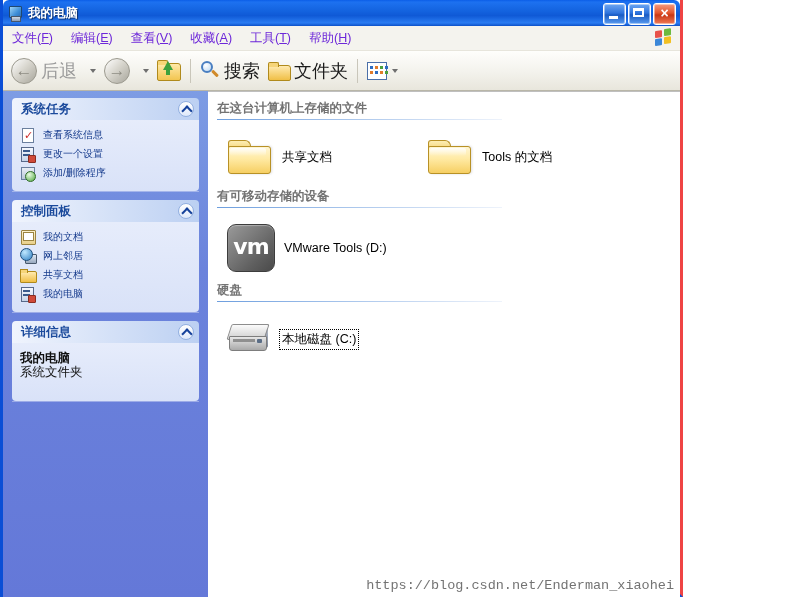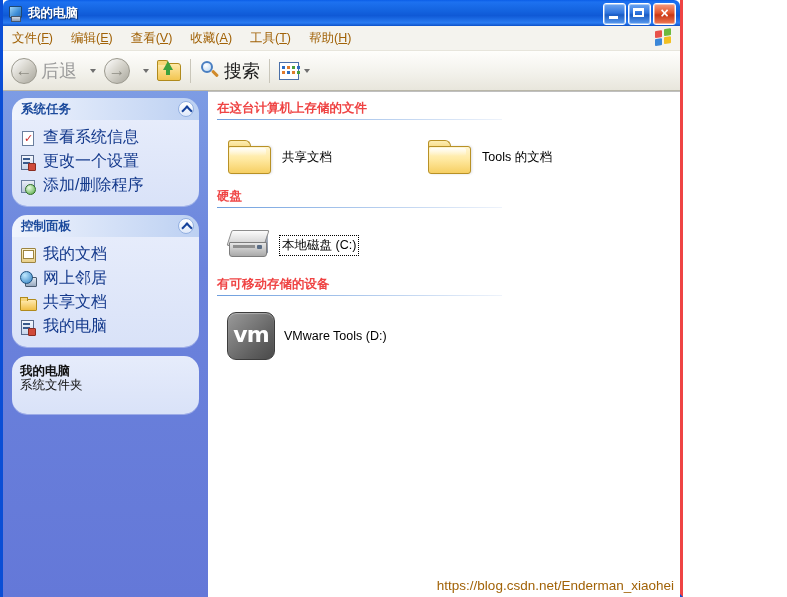--- a/index.html
+++ b/index.html
@@ -64,21 +64,21 @@
   .tbtn.max .g{position:absolute;left:4px;top:4px;width:11px;height:9px;border:2px solid #fff;border-top-width:3px;box-sizing:border-box;}
   .tbtn.close .g{position:absolute;left:0;top:0;right:0;bottom:0;color:#fff;font-weight:bold;font-size:14px;line-height:19px;text-align:center;font-family:"Liberation Sans",sans-serif;}
   
   #menubar{
     height:24px;background:#f4f3ee;
     display:flex;align-items:center;
     border-bottom:1px solid #e7e5dc;
     position:relative;
   }
   .menu-item{
-    padding:4px 9px;font-size:12.5px;color:#a16207;cursor:default;
+    padding:4px 9px;font-size:12.5px;color:#6d28d9;cursor:default;
   }
   .menu-item u{text-decoration:underline;}
   #flagicon{position:absolute;right:7px;top:3px;width:18px;height:17px;}
   .flag{position:relative;width:18px;height:17px;transform:skewY(-7deg);}
   .flag i{position:absolute;width:7px;height:7px;display:block;border-radius:1px;}
   .flag .f1{left:0;top:1px;background:#e8524a;}
   .flag .f2{left:9px;top:0px;background:#6cba3f;}
   .flag .f3{left:0;top:9px;background:#3b87d8;}
   .flag .f4{left:9px;top:8px;background:#f2c022;}
   
@@ -119,21 +119,21 @@
   
   #sidebar{
     width:205px;flex:0 0 205px;
     background:linear-gradient(to bottom,#7d9ce4 0%,#6b83dc 35%,#6478d8 100%);
     padding:7px 0 0 0;
     box-sizing:border-box;
     overflow:hidden;
   }
   .panel{
     width:187px;margin:0 auto 9px auto;
-    border-radius:15px;overflow:hidden;
+    border-radius:0;overflow:hidden;
     box-shadow:0 1px 0 rgba(255,255,255,.35);
   }
   .panel-head{
     height:22px;display:flex;align-items:center;
     background:linear-gradient(to right,#f0f4fd 0%,#d3e0f7 55%,#bcd0f2 100%);
     padding-left:9px;position:relative;
     border-top-left-radius:4px;border-top-right-radius:4px;
   }
   .panel-head .ph-title{font-size:12.5px;font-weight:bold;color:#1b4a9c;}
   .chev{
@@ -145,21 +145,21 @@
     content:"";position:absolute;left:4px;top:5px;
     width:6px;height:6px;border-left:2px solid #15429b;border-top:2px solid #15429b;
     transform:rotate(45deg);
   }
   .panel-body{
     background:linear-gradient(to bottom,#e6ecfb 0%,#d9e2f8 100%);
     padding:6px 4px 7px 8px;
     border-bottom-left-radius:4px;border-bottom-right-radius:4px;
   }
   .task{display:flex;align-items:center;margin:1px 0 3px 0;cursor:default;}
-  .task .tlabel{font-size:16px;color:#153a8c;margin-left:7px;}
+  .task .tlabel{font-size:10px;color:#153a8c;margin-left:7px;}
   .ico16{width:16px;height:16px;position:relative;flex:0 0 16px;}
   
   .i-doccheck .pg{position:absolute;left:2px;top:1px;width:10px;height:13px;background:#fff;border:1px solid #6b7f9e;}
   .i-doccheck .chk{position:absolute;left:4px;top:3px;color:#cc2a2a;font-size:11px;line-height:11px;font-weight:bold;}
   .i-addrm .pg{position:absolute;left:1px;top:2px;width:12px;height:11px;background:linear-gradient(to bottom,#e9eef6,#b9c6da);border:1px solid #6b7f9e;}
   .i-addrm .cd{position:absolute;left:5px;top:6px;width:9px;height:9px;border-radius:50%;background:radial-gradient(circle at 35% 30%,#eafbe4,#4fa83f);border:1px solid #2f6b26;}
   .i-net .globe{position:absolute;left:0px;top:0px;width:11px;height:11px;border-radius:50%;background:radial-gradient(circle at 35% 30%,#bfe8ff,#2f7fc2);border:1px solid #1d4f7d;}
   .i-net .mon{position:absolute;left:5px;top:6px;width:10px;height:8px;background:linear-gradient(to bottom,#dfe8f3,#98a9bf);border:1px solid #4a5a6e;border-radius:1px;}
   .i-mydocs .pg{position:absolute;left:1px;top:1px;width:13px;height:13px;background:linear-gradient(to bottom,#fdf3cf,#e8cf8a);border:1px solid #9c8441;border-radius:1px;}
   .i-mydocs .sheet{position:absolute;left:3px;top:3px;width:9px;height:7px;background:#fff;border:1px solid #9c8441;}
@@ -171,21 +171,21 @@
   .i-ctrl .dot{position:absolute;left:8px;top:9px;width:6px;height:6px;background:#d04a3a;border:1px solid #8a2c20;border-radius:1px;}
   .detail-name{font-size:12.5px;font-weight:bold;color:#111;line-height:14px;}
   .detail-sub{font-size:12.5px;color:#111;line-height:14px;}
   
   #content{
     flex:1 1 auto;background:#fff;position:relative;
     border-top:1px solid #bfbfbf;
     padding:8px 0 0 0;overflow:hidden;
   }
   .group{margin:0 0 2px 0;padding-left:9px;}
-  .group-title{font-size:12.5px;font-weight:bold;color:#ef4444;margin-bottom:2px;}
+  .group-title{font-size:12.5px;font-weight:bold;color:#737373;margin-bottom:2px;}
   .group-rule{height:1px;width:285px;background:linear-gradient(to right,#6d9ede,#eef3fb);margin-bottom:10px;}
   .items{display:flex;flex-wrap:wrap;padding-left:10px;}
   .item{display:flex;align-items:center;width:200px;height:54px;cursor:default;}
   .item .label{font-size:12.5px;color:#000;margin-left:9px;font-family:"Liberation Sans","DejaVu Sans",sans-serif;}
   .item .label.focus{outline:1px dotted #000;padding:1px 2px;}
   
   .folder-big{width:46px;height:38px;position:relative;flex:0 0 46px;}
   .fb-shadow{position:absolute;left:3px;top:8px;width:42px;height:28px;background:rgba(0,0,0,.13);border-radius:3px;filter:blur(1px);}
   .fb-back{position:absolute;left:1px;top:2px;width:21px;height:9px;background:linear-gradient(to bottom,#fdeeb4,#f3d274);border:1px solid #b89126;border-bottom:none;border-radius:3px 6px 0 0;}
   .fb-front{position:absolute;left:1px;top:8px;width:41px;height:26px;background:linear-gradient(to bottom,#fff6d3 0%,#ffeaa4 45%,#f6cf63 100%);border:1px solid #b89126;border-radius:2px 3px 3px 3px;}
@@ -198,22 +198,22 @@
   .hdd .led{position:absolute;left:30px;top:18px;width:5px;height:4px;background:#5a6d86;border-radius:1px;}
   .hdd .side{position:absolute;left:36px;top:6px;width:5px;height:20px;background:linear-gradient(to bottom,#b9c1cf,#7b8496);transform:skewY(22deg);border-radius:0 2px 2px 0;}
   
   .vmico{width:46px;height:46px;border-radius:9px;flex:0 0 46px;position:relative;
     background:linear-gradient(135deg,#9a9a9a 0%,#7d7d7d 35%,#5f5f5f 70%,#4a4a4a 100%);
     border:1px solid #3d3d3d;box-shadow:inset 0 1px 1px rgba(255,255,255,.35);}
   .vmico span{position:absolute;left:0;right:0;top:11px;text-align:center;color:#fff;
     font-size:22px;font-weight:bold;font-family:"DejaVu Sans",sans-serif;letter-spacing:-1px;line-height:22px;}
   #watermark{
     position:absolute;right:6px;bottom:6px;
-    color:#a16207;font-size:13.5px;
-    font-family:Liberation Sans, sans-serif;
+    color:#737373;font-size:13.5px;
+    font-family:Liberation Mono, monospace;
     white-space:nowrap;pointer-events:none;
   }
 </style>
 </head>
 <body>
 
 <div id="window">
 
   <div id="titlebar">
     <div class="tb-icon">
@@ -282,20 +282,27 @@
       </div>
     </div>
     <div class="tb-sep"></div>
     <div class="tb-item">
       <div class="mag">
           <div class="lens"></div>
           <div class="hand"></div>
         </div>
       <span class="tb-label">搜索</span>
     </div>
+    <div class="tb-item">
+      <div class="folder-ico-sm">
+          <div class="fi-body"></div>
+          <div class="fi-tab"></div>
+        </div>
+      <span class="tb-label">文件夹</span>
+    </div>
     <div class="tb-sep"></div>
     <div class="tb-item">
       <div class="views-ico">
         <div class="row" style="top:3px">
             <i style="background:#2d6cc0"></i>
             <i style="background:#e07b2a"></i>
             <i style="background:#4aa03c"></i>
             <i style="background:#2d6cc0"></i>
           </div>
         <div class="row" style="top:8px">
@@ -378,20 +385,24 @@
                 <div class="slider"></div>
                 <div class="slider2"></div>
                 <div class="dot"></div>
               </div>
             <div class="tlabel">我的电脑</div>
           </div>
         </div>
       </div>
 
       <div class="panel">
+        <div class="panel-head">
+          <div class="ph-title">详细信息</div>
+          <div class="chev"></div>
+        </div>
         <div class="panel-body" style="padding-top:8px;padding-bottom:22px;">
           <div class="detail-name">我的电脑</div>
           <div class="detail-sub">系统文件夹</div>
         </div>
       </div>
 
     </div>
 
     <div id="content">
 
@@ -409,20 +420,33 @@
             <div class="label">共享文档</div>
           </div>
           <div class="item">
             <div class="folder-big">
               <div class="fb-shadow"></div>
                 <div class="fb-back"></div>
                 <div class="fb-front"></div>
                 <div class="fb-hl"></div>
             </div>
             <div class="label">Tools 的文档</div>
+          </div>
+        </div>
+      </div>
+
+      <div class="group" style="margin-top:4px;">
+        <div class="group-title">有可移动存储的设备</div>
+        <div class="group-rule"></div>
+        <div class="items">
+          <div class="item" style="height:60px;">
+            <div class="vmico">
+              <span>vm</span>
+            </div>
+            <div class="label">VMware Tools (D:)</div>
           </div>
         </div>
       </div>
 
       <div class="group" style="margin-top:4px;">
         <div class="group-title">硬盘</div>
         <div class="group-rule"></div>
         <div class="items">
           <div class="item">
             <div class="hdd">
@@ -430,29 +454,16 @@
                 <div class="top"></div>
                 <div class="front"></div>
                 <div class="slot"></div>
                 <div class="led"></div>
             </div>
             <div class="label focus">本地磁盘 (C:)</div>
           </div>
         </div>
       </div>
 
-      <div class="group" style="margin-top:4px;">
-        <div class="group-title">有可移动存储的设备</div>
-        <div class="group-rule"></div>
-        <div class="items">
-          <div class="item" style="height:60px;">
-            <div class="vmico">
-              <span>vm</span>
-            </div>
-            <div class="label">VMware Tools (D:)</div>
-          </div>
-        </div>
-      </div>
-
       <div id="watermark">https://blog.csdn.net/Enderman_xiaohei</div>
     </div>
   </div>
 </div>
 
 </body></html>

